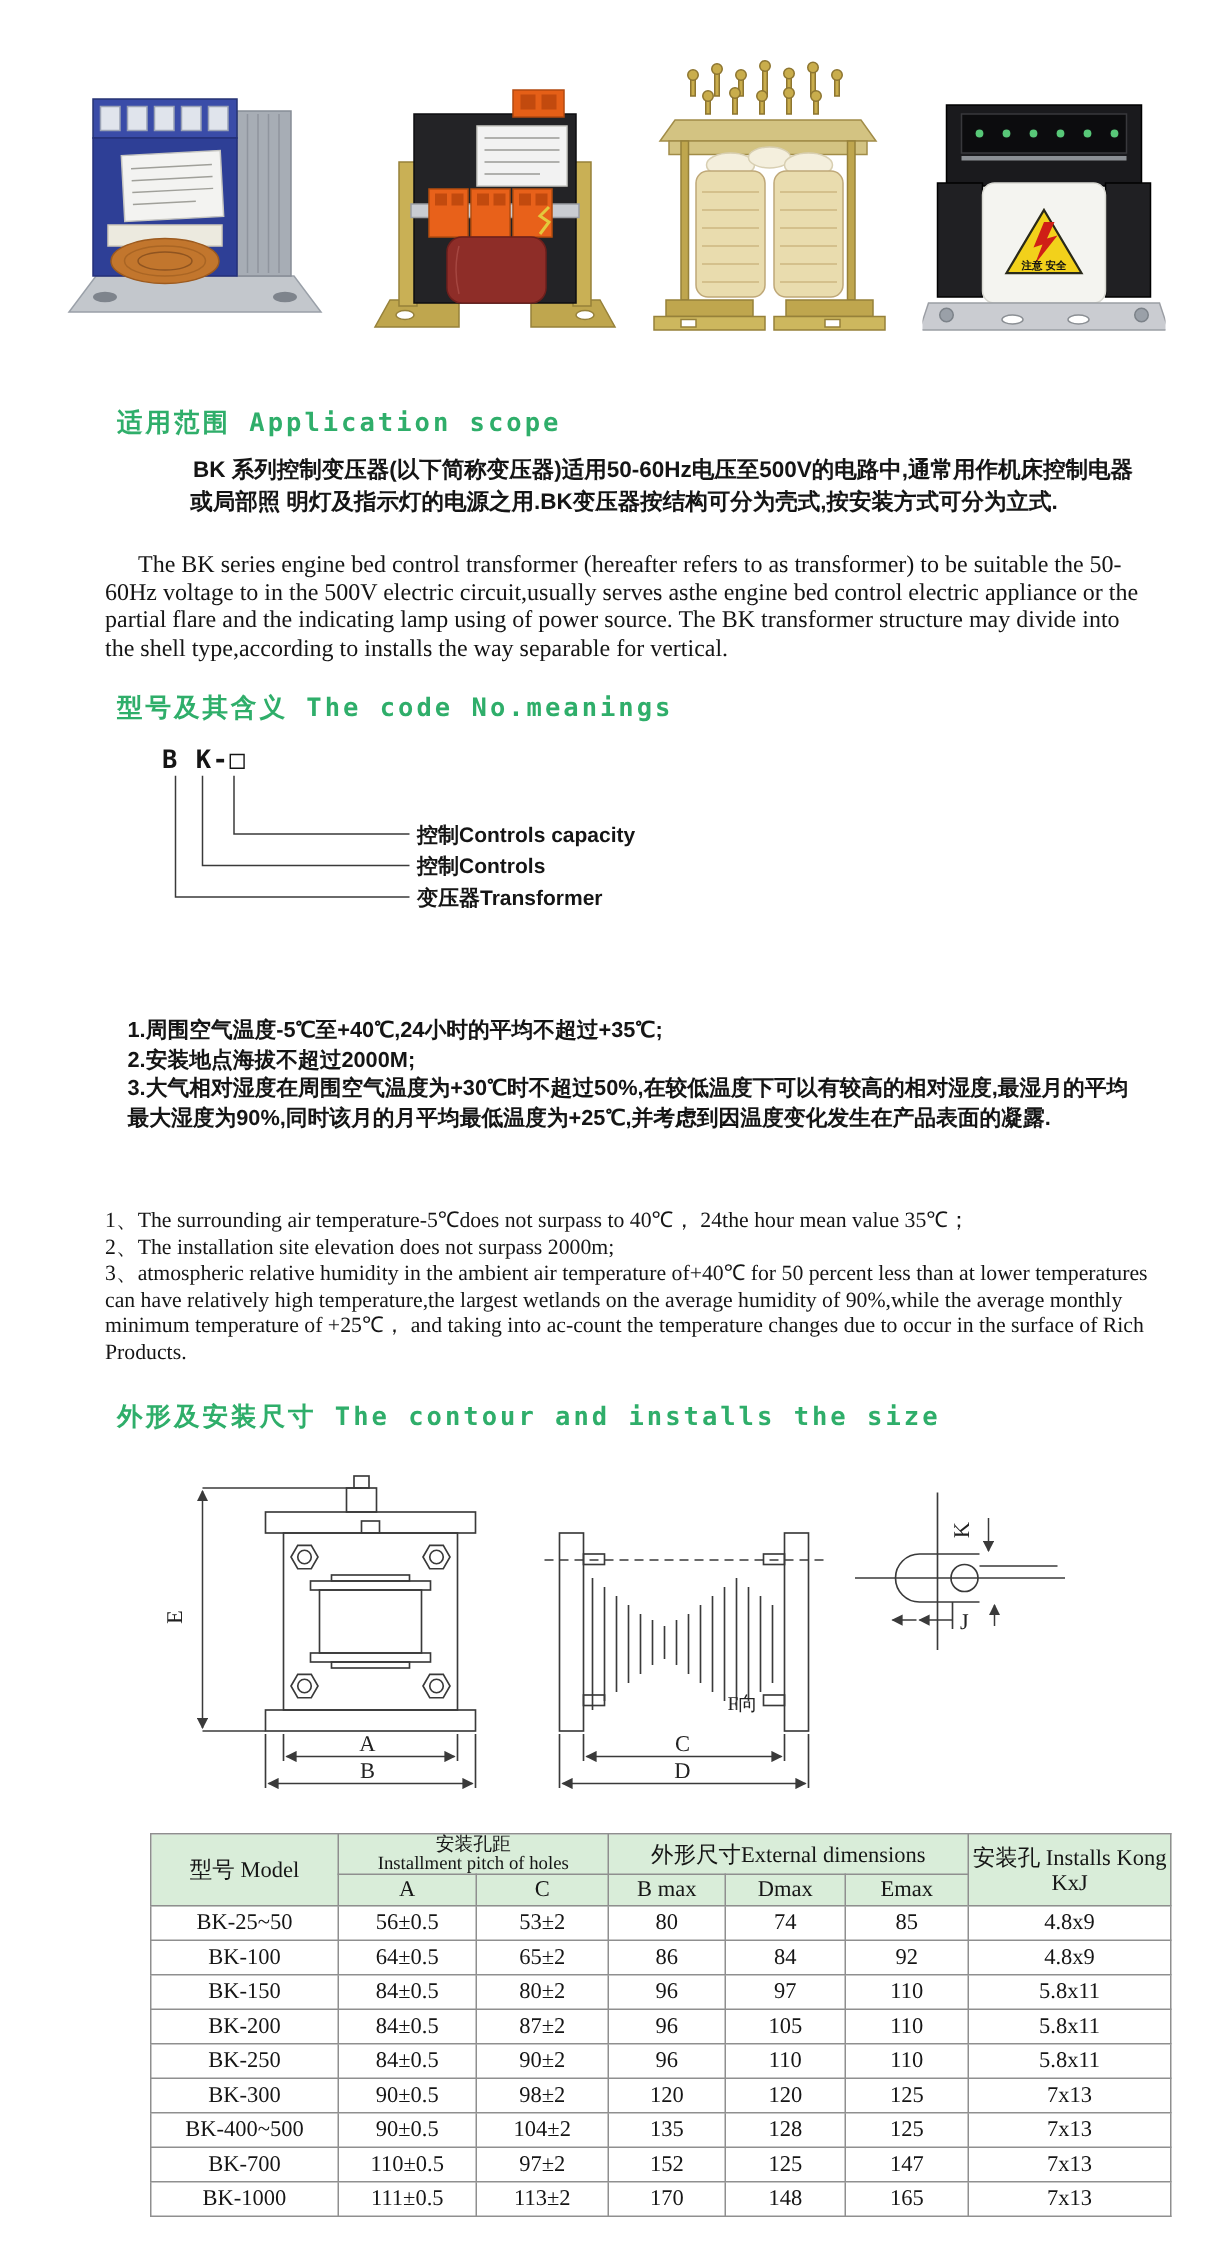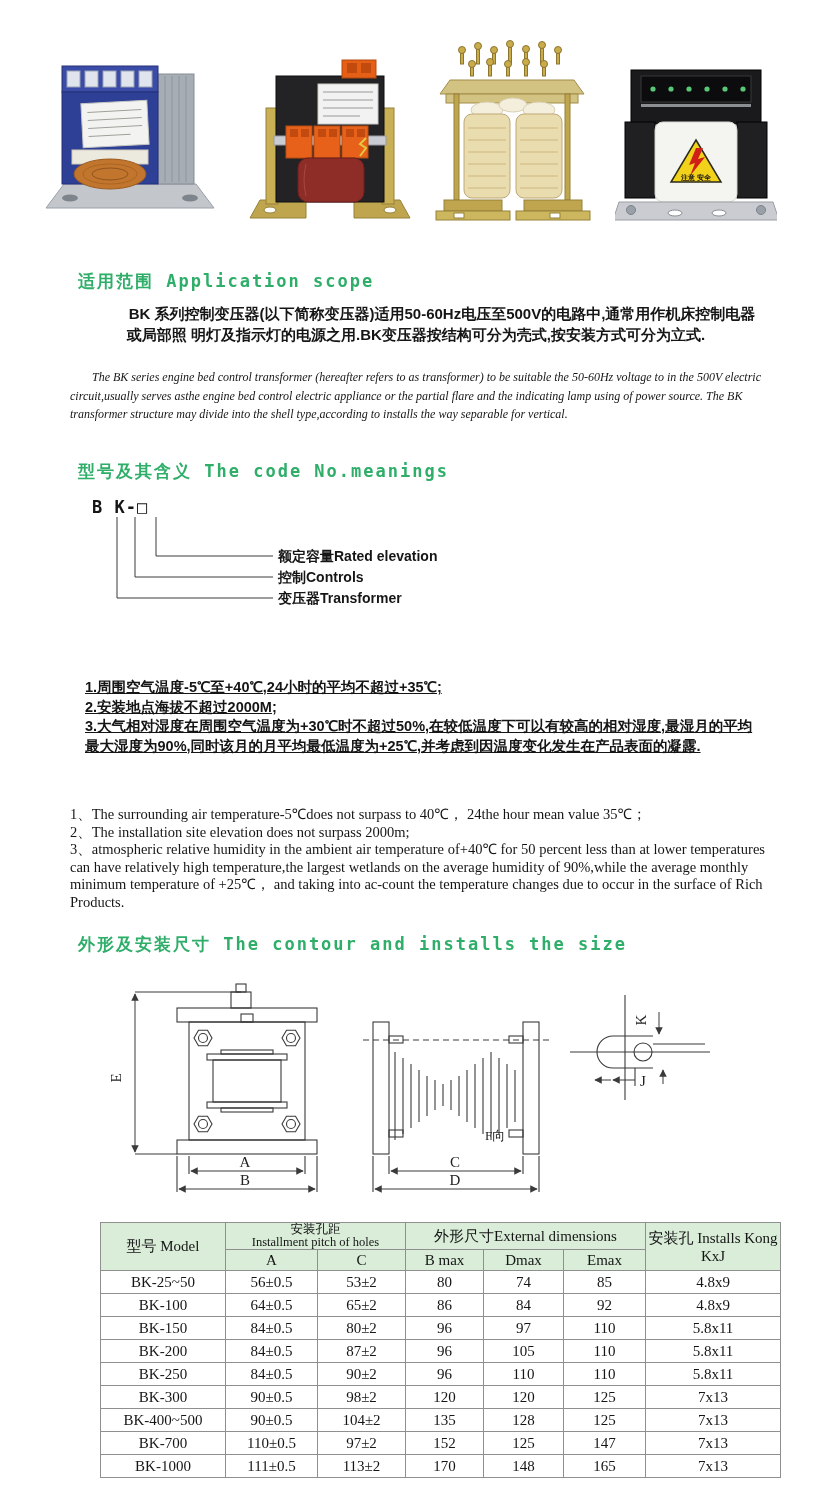--- a/index.html
+++ b/index.html
@@ -3,21 +3,21 @@
 <meta charset="utf-8">
 <style>
   html,body{margin:0;padding:0;background:#fff;}
   .page{position:relative;width:815px;height:1500px;background:#fff;overflow:hidden;
         font-family:"Liberation Sans",sans-serif;color:#151515;}
   .abs{position:absolute;}
   .sec-h{color:var(--accent,#2fae6a);font-family:"DejaVu Sans Mono",monospace;
          font-size:17px;font-weight:bold;letter-spacing:2px;white-space:nowrap;}
   .cn{font-family:"Liberation Sans",sans-serif;font-weight:600;font-size:15px;line-height:21px;}
   .cn-list{font-family:"Liberation Sans",sans-serif;font-weight:600;font-size:14.5px;line-height:19.5px;}
-  .en{font-family:"Liberation Serif",serif;font-size:12px;line-height:18.5px;font-style:italic;}
+  .en{font-family:"Liberation Serif",serif;font-size:16px;line-height:18.5px;}
   .en-list{font-family:"Liberation Serif",serif;font-size:14.5px;line-height:17.5px;}
   .indent-cn{text-indent:52px;text-align:center;}
   .indent-en{text-indent:22px;}
   .code-txt{font-family:"DejaVu Sans Mono",monospace;font-size:17px;font-weight:bold;letter-spacing:1px;}
   .code-label{font-size:14px;font-weight:600;white-space:nowrap;line-height:16px;}
   .tbl-caption{font-family:"Liberation Sans",sans-serif;font-weight:600;font-size:15px;margin-top:40px;}
   table.spec{border-collapse:collapse;width:580px;table-layout:fixed;
              font-family:"Liberation Serif",serif;font-size:15px;}
   table.spec th,table.spec td{border:1px solid #8f8f8f;text-align:center;padding:0 2px;}
   table.spec thead th{background:var(--th-bg,#d9edd9);font-weight:normal;}
@@ -183,31 +183,31 @@
       <ellipse cx="60" cy="155" rx="7" ry="3" fill="#fff" stroke="#8b8f94"></ellipse>
       <ellipse cx="104" cy="155" rx="7" ry="3" fill="#fff" stroke="#8b8f94"></ellipse>
     </svg>
   </div>
 
   <div class="abs sec-h" style="left:78px;top:270px;">适用范围 Application scope</div>
   <div class="abs cn indent-cn" style="left:70px;top:303px;width:692px;">BK 系列控制变压器(以下简称变压器)适用50-60Hz电压至500V的电路中,通常用作机床控制电器或局部照 明灯及指示灯的电源之用.BK变压器按结构可分为壳式,按安装方式可分为立式.</div>
   <div class="abs en indent-en" style="left:70px;top:368px;width:692px;">The BK series engine bed control transformer (hereafter refers to as transformer) to be suitable the 50-60Hz voltage to in the 500V electric circuit,usually  serves asthe engine bed control electric appliance or the partial flare and the indicating lamp using of power source. The BK transformer structure may divide into the shell type,according to installs the way separable for vertical.</div>
 
   <div class="abs sec-h" style="left:78px;top:460px;">型号及其含义 The code No.meanings</div>
-  <div class="abs code-txt" style="left:92px;top:497px;">B K-□</div>
+  <div class="abs code-txt" style="left:108px;top:497px;">B K-□</div>
   <svg class="abs" style="left:105px;top:517px;" width="170" height="92" viewBox="0 0 170 92">
     <path d="M12,0 V81 H168" class="dim"></path>
     <path d="M30,0 V60 H168" class="dim"></path>
     <path d="M51,0 V39 H168" class="dim"></path>
   </svg>
-  <div class="abs code-label" style="left:278px;top:548px;">额定容量Rated elevation</div>
+  <div class="abs code-label" style="left:278px;top:548px;">控制Controls capacity</div>
   <div class="abs code-label" style="left:278px;top:569px;">控制Controls</div>
   <div class="abs code-label" style="left:278px;top:590px;">变压器Transformer</div>
 
-  <div class="abs" style="left:85px;top:678px;width:680px;text-decoration:underline;">
+  <div class="abs" style="left:85px;top:678px;width:680px;">
     <div class="cn-list">1.周围空气温度-5℃至+40℃,24小时的平均不超过+35℃;</div>
     <div class="cn-list">2.安装地点海拔不超过2000M;</div>
     <div class="cn-list">3.大气相对湿度在周围空气温度为+30℃时不超过50%,在较低温度下可以有较高的相对湿度,最湿月的平均最大湿度为90%,同时该月的月平均最低温度为+25℃,并考虑到因温度变化发生在产品表面的凝露.</div>
   </div>
   <div class="abs" style="left:70px;top:806px;width:700px;">
     <div class="en-list">1、The surrounding air temperature-5℃does not surpass to 40℃， 24the hour mean value 35℃；</div>
     <div class="en-list">2、The installation site elevation does not surpass 2000m;</div>
     <div class="en-list">3、atmospheric relative humidity in the ambient air temperature of+40℃ for 50 percent less than at lower temperatures can have relatively high temperature,the largest wetlands on the average humidity of 90%,while the average monthly minimum temperature of +25℃， and taking into ac-count the temperature changes due to occur in the surface of Rich Products.</div>
   </div>
 

